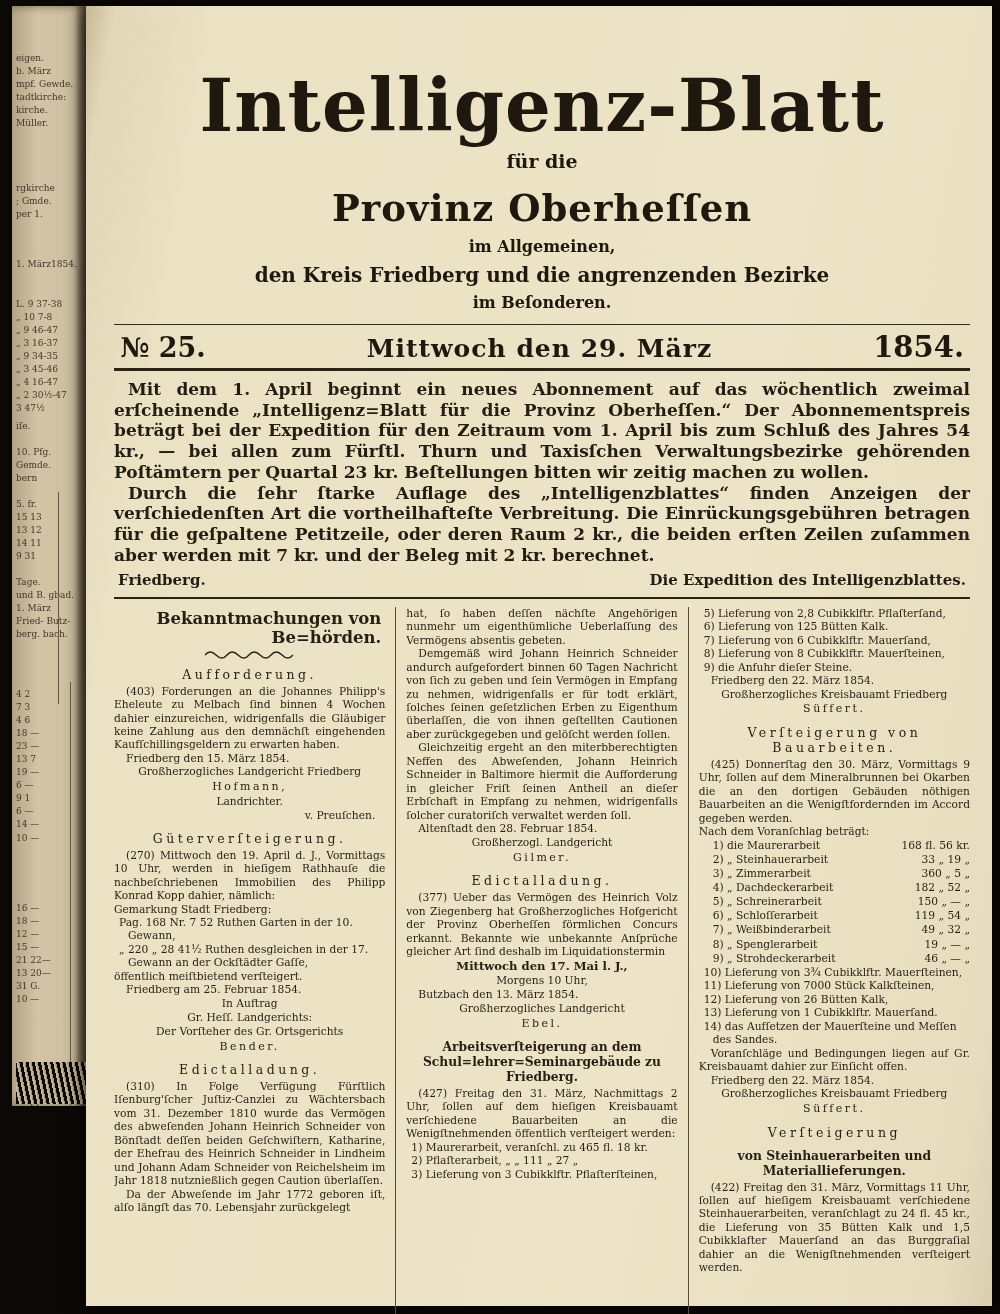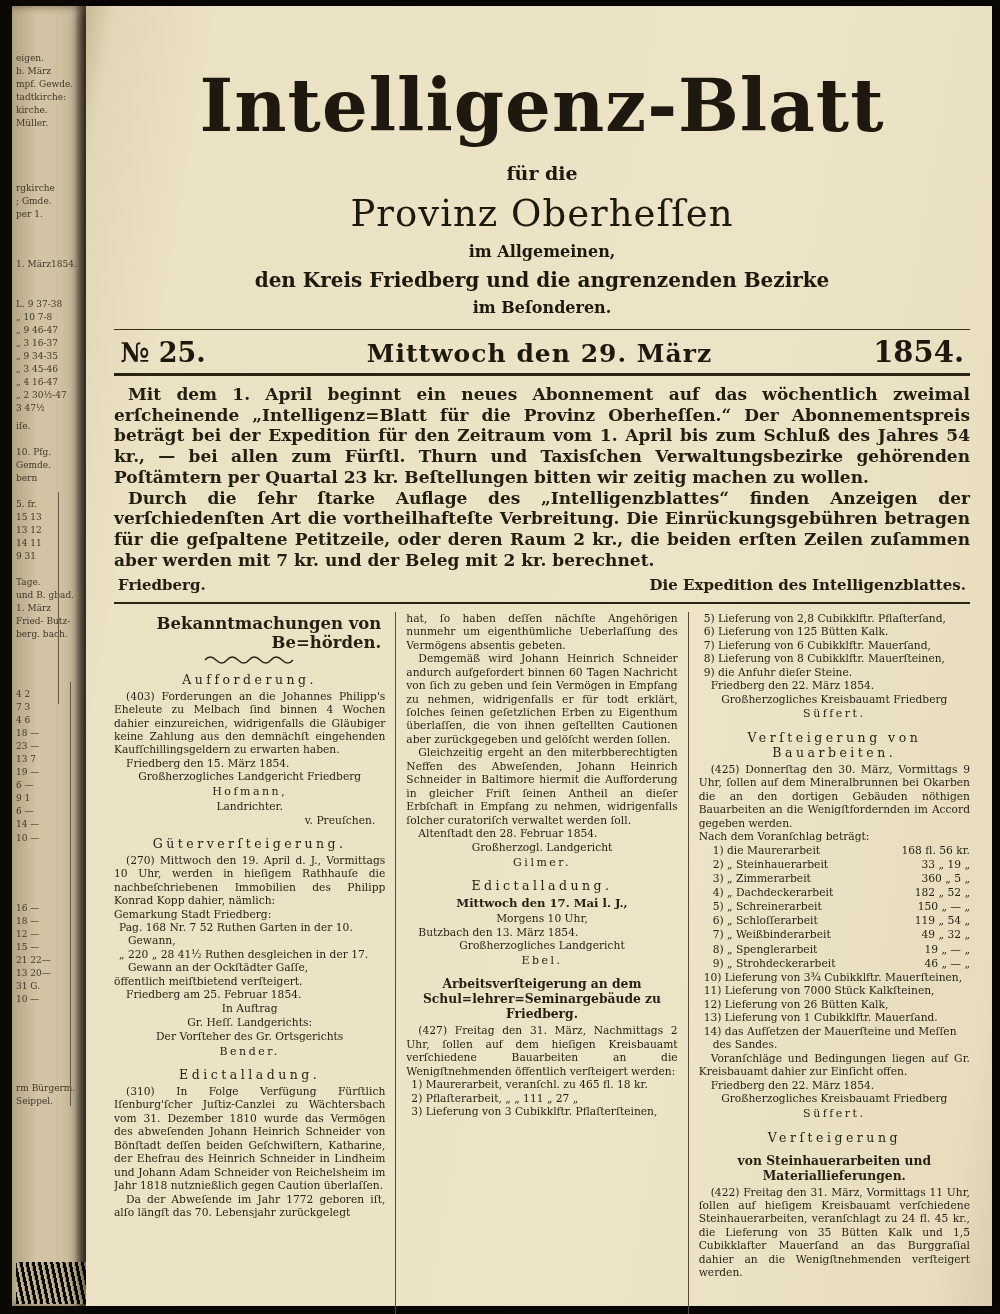--- a/index.html
+++ b/index.html
@@ -1,39 +1,39 @@
 <!DOCTYPE html>
 <html><head>
 <meta charset="utf-8">
 <style>
   html,body{margin:0;padding:0;}
   body{width:1000px;height:1314px;background:#0b0906;overflow:hidden;position:relative;
        font-family:"DejaVu Serif","Liberation Serif",serif;}
   .scene{position:absolute;inset:0;}
 
   
-  .prev-strip{position:absolute;left:12px;top:6px;width:74px;height:1300px;
+  .prev-strip{position:absolute;left:12px;top:6px;width:74px;height:1100px;
       background:linear-gradient(90deg,#b3a585 0,#d2c4a4 35%,#cec0a0 85%,#8d8066 100%);
       box-shadow:inset -7px 0 9px rgba(35,26,12,.55);}
   .frag-group{position:absolute;left:4px;width:68px;}
   .blk-frag{font-size:9px;line-height:1.45;color:#42372a;white-space:nowrap;overflow:hidden;}
   .strip-vrule{position:absolute;width:1px;background:#6a5c44;}
   .book-edges{position:absolute;left:4px;bottom:2px;width:82px;height:42px;
       background:repeating-linear-gradient(78deg,#0b0906 0 3px,#c4b694 3px 5px,#a09172 5px 6px);}
 
   
   .page{position:absolute;left:86px;top:6px;width:906px;height:1300px;box-sizing:border-box;
       background:linear-gradient(100deg,#c7b995 0,#e2d8b8 30px,#ebe1c3 130px,#ede3c6 65%,#e7ddbe 95%,#d9cfaf 100%);
       box-shadow:0 0 20px rgba(0,0,0,.85);}
   .page-inner{position:absolute;left:28px;right:22px;top:0;color:#261f13;}
 
   .masthead{text-align:center;color:#1f180e;}
   .title{margin-top:64px;font-size:72px;font-weight:bold;letter-spacing:1px;line-height:1;}
-  .sub1{margin-top:20px;font-size:19px;font-weight:bold;}
-  .sub2{margin-top:8px;font-size:37px;font-weight:normal;letter-spacing:1px;}
+  .sub1{margin-top:8px;font-size:19px;font-weight:bold;}
+  .sub2{margin-top:14px;font-size:37px;font-weight:bold;letter-spacing:1px;}
   .sub3{margin-top:7px;font-size:16px;font-weight:bold;}
   .sub4{margin-top:7px;font-size:20px;font-weight:bold;}
   .sub5{margin-top:6px;font-size:16px;font-weight:bold;}
 
   .rule-thin{height:1px;background:#372e1e;margin-top:12px;}
   .issue-row{display:flex;justify-content:space-between;align-items:baseline;font-weight:bold;
       margin-top:5px;padding:0 6px;color:#1f180e;}
   .issue-no{font-size:27px;}
   .issue-date{font-size:25px;letter-spacing:1px;}
   .issue-year{font-size:29px;}
@@ -214,20 +214,21 @@
           </div>
         <div class="vsep"></div>
         <div class="col">
             <div class="blk blk-pn">hat, ſo haben deſſen nächſte Angehörigen nunmehr um eigenthümliche Ueberlaſſung des Vermögens absentis gebeten.</div>
             <div class="blk blk-p">Demgemäß wird Johann Heinrich Schneider andurch aufgefordert binnen 60 Tagen Nachricht von ſich zu geben und ſein Vermögen in Empfang zu nehmen, widrigenfalls er für todt erklärt, ſolches ſeinen geſetzlichen Erben zu Eigenthum überlaſſen, die von ihnen geſtellten Cautionen aber zurückgegeben und gelöſcht werden ſollen.</div>
             <div class="blk blk-p">Gleichzeitig ergeht an den miterbberechtigten Neffen des Abweſenden, Johann Heinrich Schneider in Baltimore hiermit die Aufforderung in gleicher Friſt ſeinen Antheil an dieſer Erbſchaft in Empfang zu nehmen, widrigenfalls ſolcher curatoriſch verwaltet werden ſoll.</div>
             <div class="blk blk-p">Altenſtadt den 28. Februar 1854.</div>
             <div class="blk blk-c">Großherzogl. Landgericht</div>
             <div class="blk blk-sig">Gilmer.</div>
             <div class="blk blk-head">Edictalladung.</div>
+            <div class="blk blk-p">(377) Ueber das Vermögen des Heinrich Volz von Ziegenberg hat Großherzogliches Hofgericht der Provinz Oberheſſen förmlichen Concurs erkannt. Bekannte wie unbekannte Anſprüche gleicher Art ſind deshalb im Liquidationstermin</div>
             <div class="blk blk-cb">Mittwoch den 17. Mai l. J.,</div>
             <div class="blk blk-c">Morgens 10 Uhr,</div>
             <div class="blk blk-p">Butzbach den 13. März 1854.</div>
             <div class="blk blk-c">Großherzogliches Landgericht</div>
             <div class="blk blk-sig">Ebel.</div>
             <div class="blk blk-headb">Arbeitsverſteigerung an dem Schul=lehrer=Seminargebäude zu Friedberg.</div>
             <div class="blk blk-p">(427) Freitag den 31. März, Nachmittags 2 Uhr, ſollen auf dem hieſigen Kreisbauamt verſchiedene Bauarbeiten an die Wenigſtnehmenden öffentlich verſteigert werden:</div>
             <div class="blk blk-li">1) Maurerarbeit, veranſchl. zu 465 fl. 18 kr.</div>
             <div class="blk blk-li">2) Pflaſterarbeit,  „  „  111 „ 27 „</div>
             <div class="blk blk-li">3) Lieferung von 3 Cubikklftr. Pflaſterſteinen,</div>

